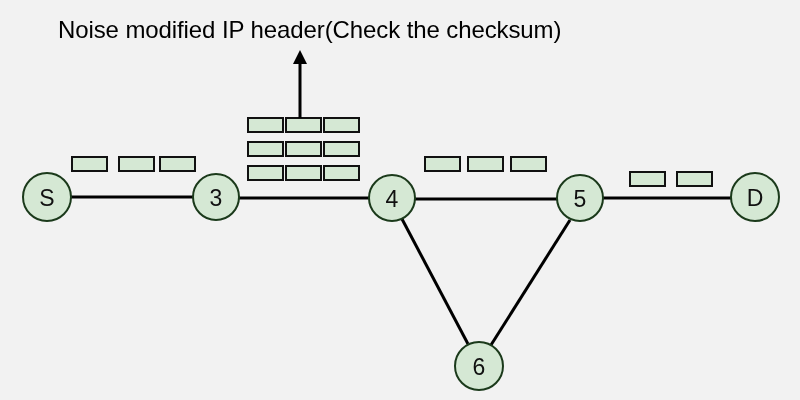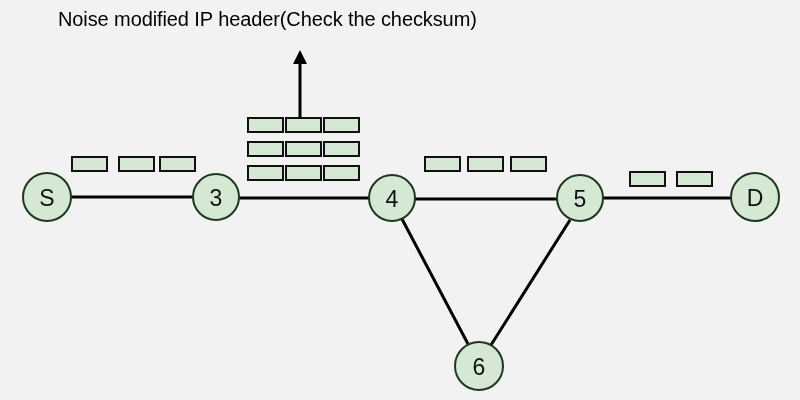--- a/index.html
+++ b/index.html
@@ -54,23 +54,23 @@
     stroke: #000000;
     stroke-width: 3;
   }
   .annot-head {
     fill: #000000;
     stroke: none;
   }
   .title-text {
     position: absolute;
     left: 58px;
-    top: 8px;
+    top: 16px;
     font-family: "Liberation Sans", sans-serif;
-    font-size: 20px;
+    font-size: 24px;
     color: #000000;
     white-space: nowrap;
     letter-spacing: -0.1px;
   }
 </style>
 </head>
 <body>
 
 <div id="diagram-root">
 

